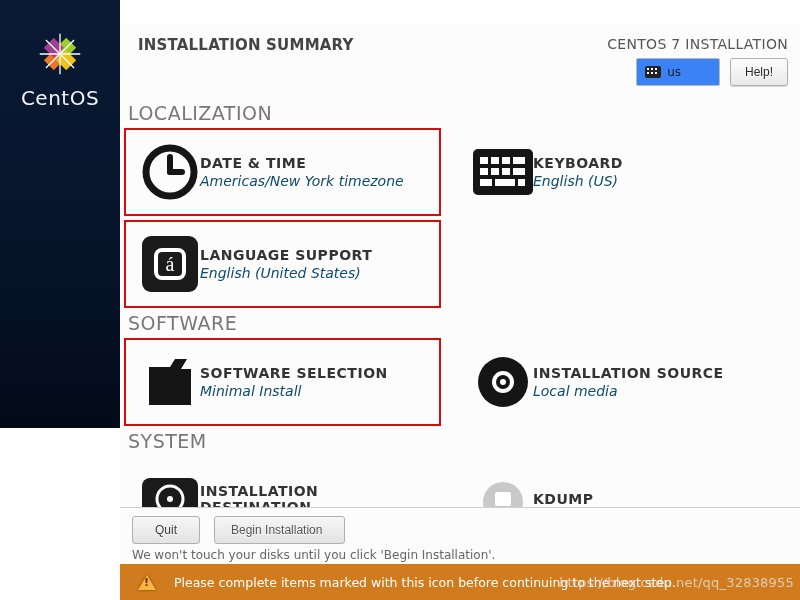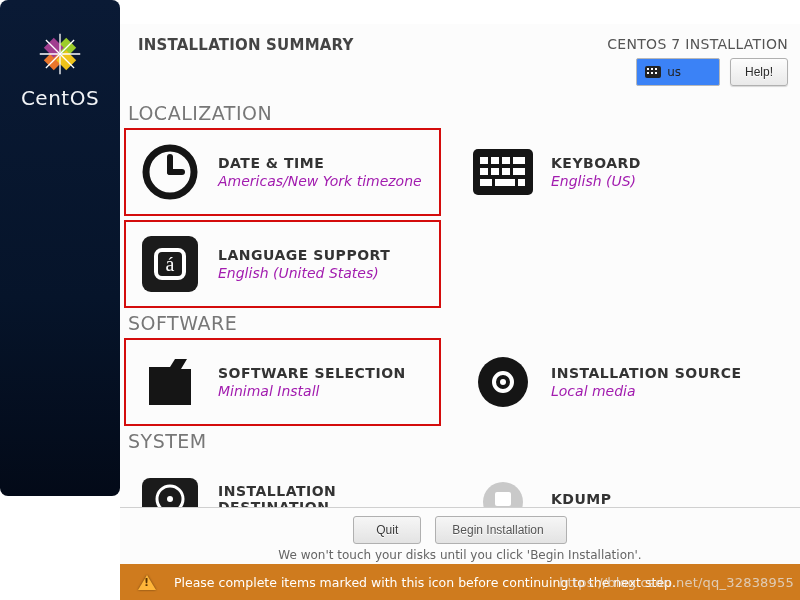--- a/index.html
+++ b/index.html
@@ -2,25 +2,24 @@
 <html><head>
   <meta charset="utf-8">
   <style>
     * { box-sizing: border-box; margin: 0; padding: 0; }
     body {
       width: 800px; height: 600px;
       font-family: "DejaVu Sans", "Liberation Sans", sans-serif;
       background: #fff; overflow: hidden; position: relative;
     }
     .sidebar {
-      position: absolute; left: 0; top: 0; width: 120px; height: 496px;
+      position: absolute; left: 0; top: 0; width: 120px; height: 428px;
       background: linear-gradient(180deg, #0a1a35 0%, #06142a 60%, #030a18 100%);
       display: flex; flex-direction: column; align-items: center;
       padding-top: 32px;
-      border-radius: 8px;
     }
     .sidebar-logo { width: 44px; height: 44px; margin-bottom: 10px; }
     .sidebar-brand { color: #f2f4f7; font-size: 20px; font-weight: 400; letter-spacing: 0.5px; }
     .main {
       position: absolute; left: 120px; top: 0; right: 0; bottom: 0;
       background: #fcfcfc; display: flex; flex-direction: column; margin-top: 24px;
     }
     .header {
       display: flex; align-items: flex-start; padding: 12px 12px 6px 18px;
       justify-content: space-between;
@@ -63,37 +62,37 @@
     .content::-webkit-scrollbar-track { background: #f1f1f1; }
     .section-title {
       font-size: 19px; color: #777; letter-spacing: 0.5px;
       margin: 4px 0 4px 4px;
     }
     .spokes {
       display: grid; grid-template-columns: 1fr 1fr;
       gap: 4px 16px; padding-right: 12px;
     }
     .spoke {
-      display: flex; align-items: center; gap: 18px;
+      display: flex; align-items: center; 
       padding: 12px 12px 12px 14px;
       border: 2px solid transparent; min-height: 72px;
     }
     .spoke.highlight { border-color: #d40c0c; }
     .spoke .icon-wrap {
       width: 60px; height: 60px; flex: 0 0 60px;
       display: flex; align-items: center; justify-content: center;
     }
     .spoke-text { display: flex; flex-direction: column; gap: 2px; }
     .spoke-title { font-size: 14px; font-weight: 700; letter-spacing: 0.5px; color: #333; }
-    .spoke-status { font-size: 14px; font-style: italic; color: #a21caf; }
+    .spoke-status { font-size: 14px; font-style: italic; color: #0c4a6e; }
     .content-inner { padding-left: 4px; }
     
     .button-bar {
       border-top: 1px solid #d0d0d0; padding: 8px 12px 4px;
-      display: flex; flex-direction: column; align-items: center; gap: 4px;
+      display: flex; flex-direction: column; align-items: flex-start; gap: 4px;
       background: #fcfcfc;
     }
     .button-row { display: flex; gap: 14px; }
     .btn {
       border: 1px solid #b0b0b0; border-radius: 3px;
       background: linear-gradient(#f6f6f6,#e3e3e3);
       height: 28px; padding: 0 22px; font-size: 12px; color: #3a3a3a;
       text-shadow: 0 1px 0 #fff;
     }
     .btn.primary { color: #555; padding-left: 16px; }

